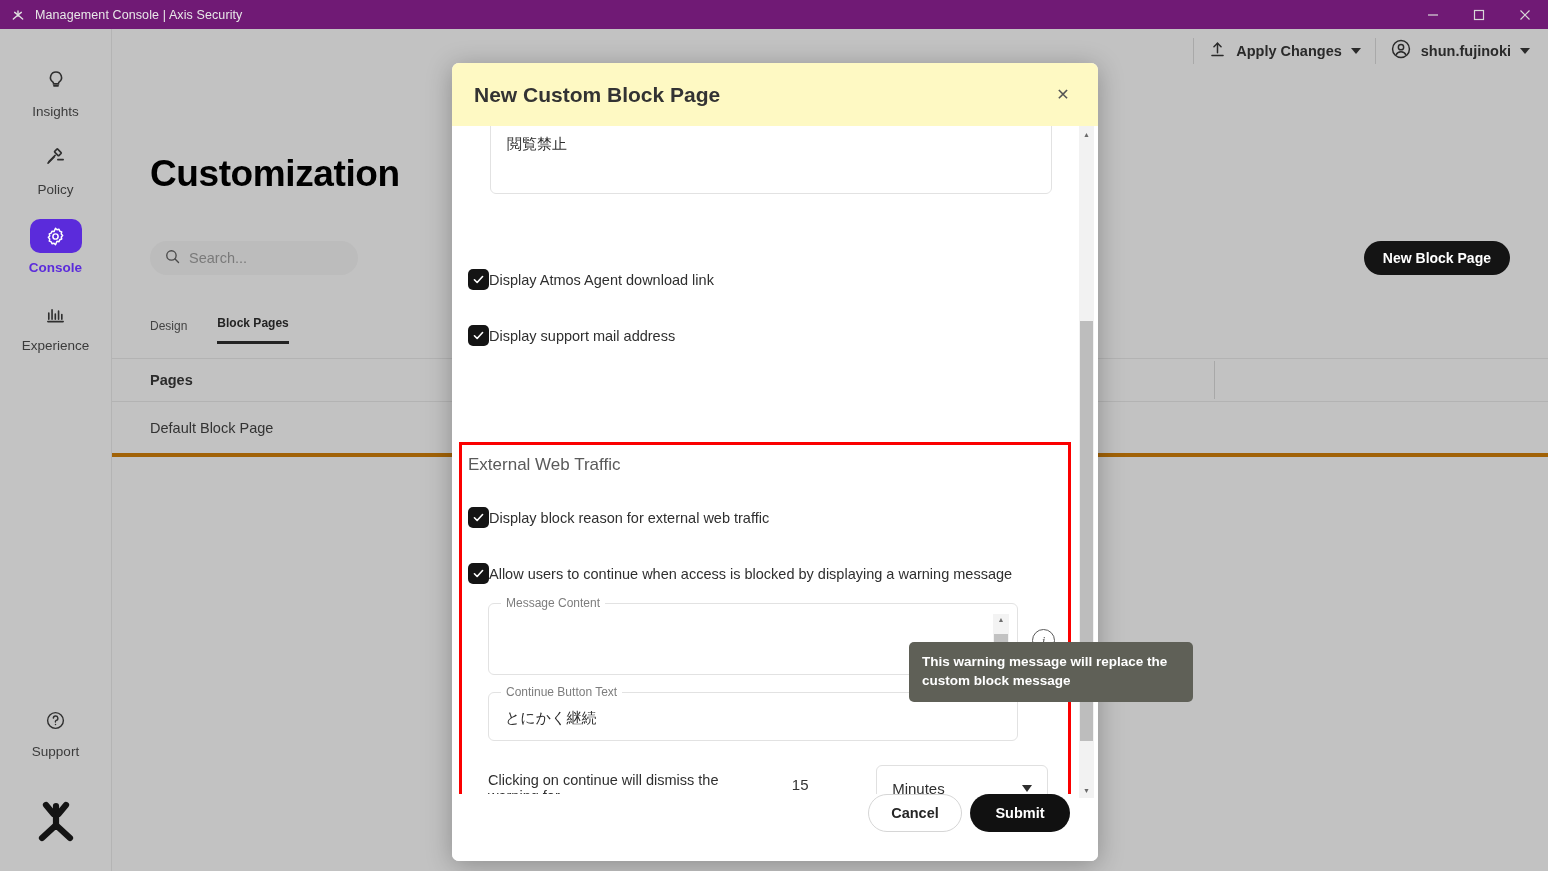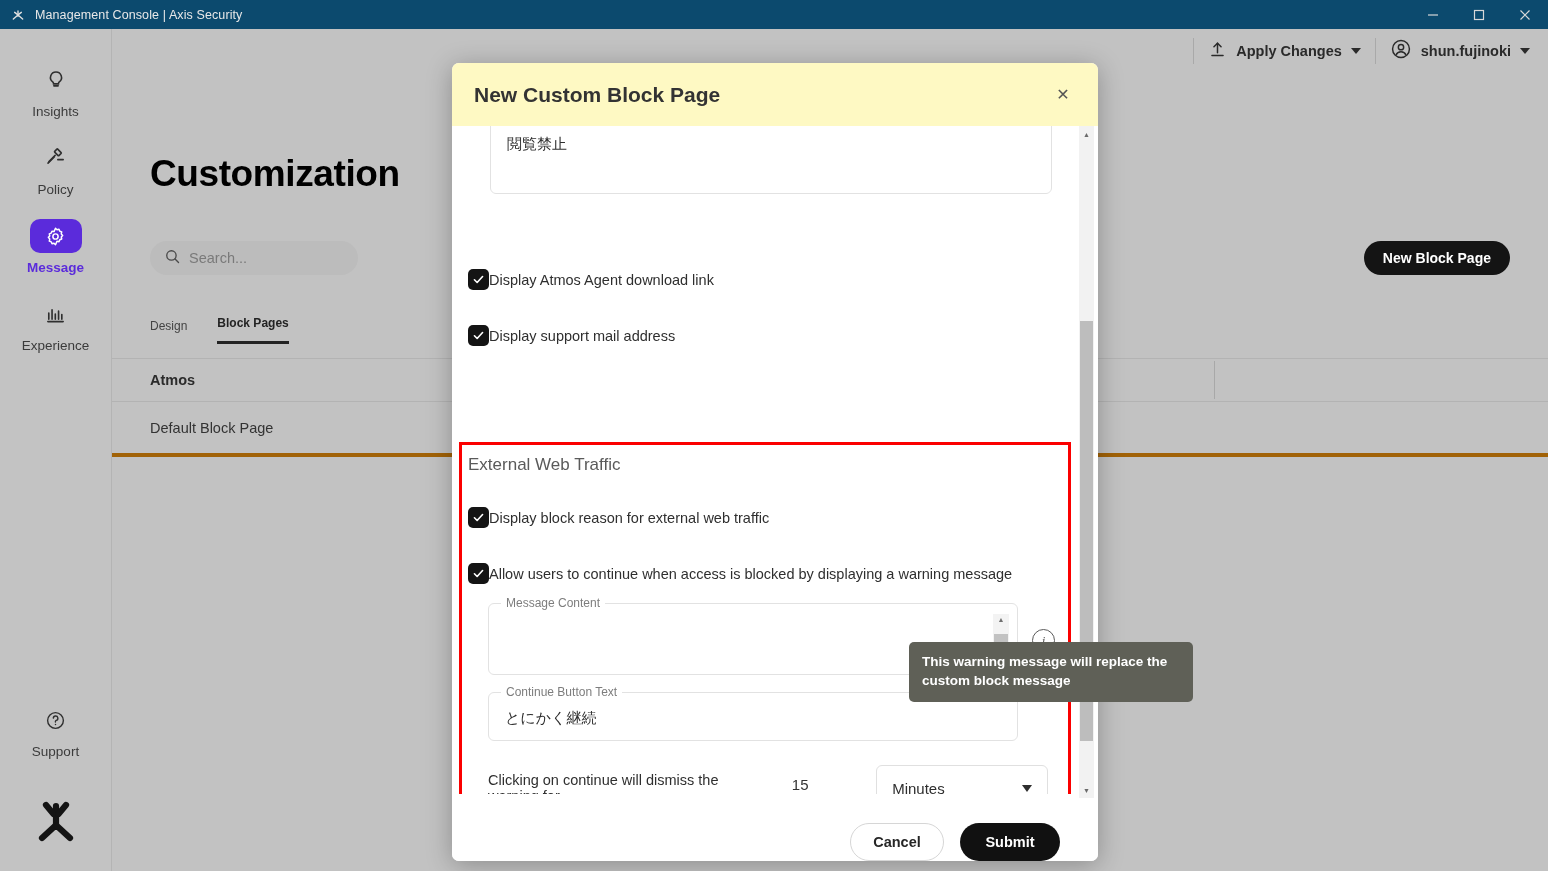--- a/index.html
+++ b/index.html
@@ -7,21 +7,21 @@
     width: 1548px; height: 871px;
     font-family: "Liberation Sans", sans-serif;
     overflow: hidden;
     background: #c2c2c2;
   }
 
   
   #titlebar {
     position: absolute; top: 0; left: 0;
     width: 1548px; height: 29px;
-    background: #0c4a6e;
+    background: #701a75;
     display: flex; align-items: center;
   }
   #titlebar .tb-logo {
     margin-left: 9px; width: 18px; height: 18px;
     display: flex; align-items: center; justify-content: center;
   }
   #titlebar .tb-title {
     color: #e8e8e8; font-size: 12.5px; margin-left: 8px;
     letter-spacing: .1px;
   }
@@ -162,22 +162,22 @@
     flex: 1 1 auto; position: relative; overflow: hidden;
     padding: 0 20px 0 0;
   }
   #body-inner {
     position: absolute; top: 0; left: 0;
     width: 626px; height: 100%;
     padding: 0 12px 0 10px;
   }
   #modal-footer {
     height: 67px; flex: 0 0 67px;
-    display: flex; align-items: flex-end; justify-content: flex-end;
-    gap: 16px; padding-right: 38px; background: #fff;
+    display: flex; align-items: flex-start; justify-content: flex-end;
+    gap: 8px; padding-right: 28px; background: #fff;
   }
   .btn-cancel {
     width: 94px; height: 38px; border-radius: 19px;
     border: 1px solid #d6d6d6; background: #fff;
     font-size: 14.5px; color: #262626; font-weight: 600;
     font-family: "Liberation Sans", sans-serif; cursor: pointer;
   }
   .btn-submit {
     width: 100px; height: 38px; border-radius: 19px;
     border: none; background: #111; color: #fff;
@@ -332,21 +332,21 @@
         <span class="nav-label">Policy</span>
       </div>
 
       <div class="nav-item active">
         <span class="nav-icon-wrap">
           <svg width="21" height="21" viewBox="0 0 24 24" fill="none" stroke="#ffffff" stroke-width="1.7" stroke-linejoin="round">
             <path d="M12 2.6l1.7 1.6 2.3-.5.9 2.2 2.2.9-.5 2.3 1.6 1.7-1.6 1.7.5 2.3-2.2.9-.9 2.2-2.3-.5L12 21.4l-1.7-1.6-2.3.5-.9-2.2-2.2-.9.5-2.3L3.8 13l1.6-1.7-.5-2.3 2.2-.9.9-2.2 2.3.5z"></path>
             <circle cx="12" cy="12" r="3"></circle>
           </svg>
         </span>
-        <span class="nav-label">Message</span>
+        <span class="nav-label">Console</span>
       </div>
 
       <div class="nav-item">
         <span class="nav-icon-wrap">
           <svg width="23" height="23" viewBox="0 0 24 24" stroke="#2f2f2f" stroke-width="1.7" stroke-linecap="round" fill="none">
             <path d="M5 10.5V17M8.4 7V17M11.8 11.5V17M15.2 8.5V17M18.6 12V17"></path>
             <path d="M4 19.4h16"></path>
           </svg>
         </span>
         <span class="nav-label">Experience</span>
@@ -419,21 +419,21 @@
     </div>
 
     <button id="new-block-page-btn">New Block Page</button>
 
     <div id="tabs">
       <div class="tab">Design</div>
       <div class="tab active">Block Pages</div>
     </div>
 
     <div id="table-head">
-      <div class="th">Atmos</div>
+      <div class="th">Pages</div>
     </div>
     <div class="col-sep"></div>
     <div id="table-row">
       <div class="td">Default Block Page</div>
     </div>
   </div>
 </div>
 
 <div id="overlay">
   <div id="modal">

